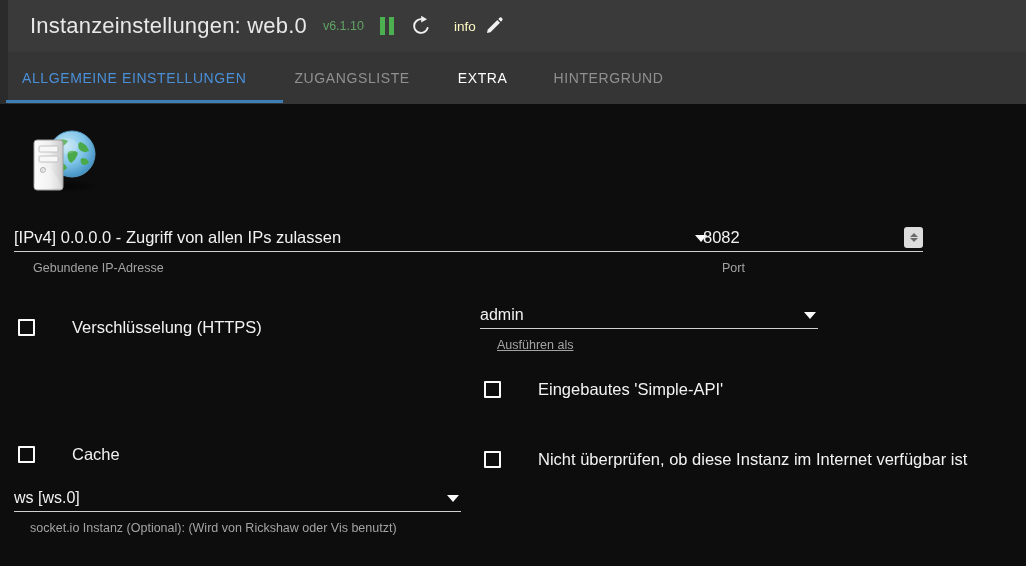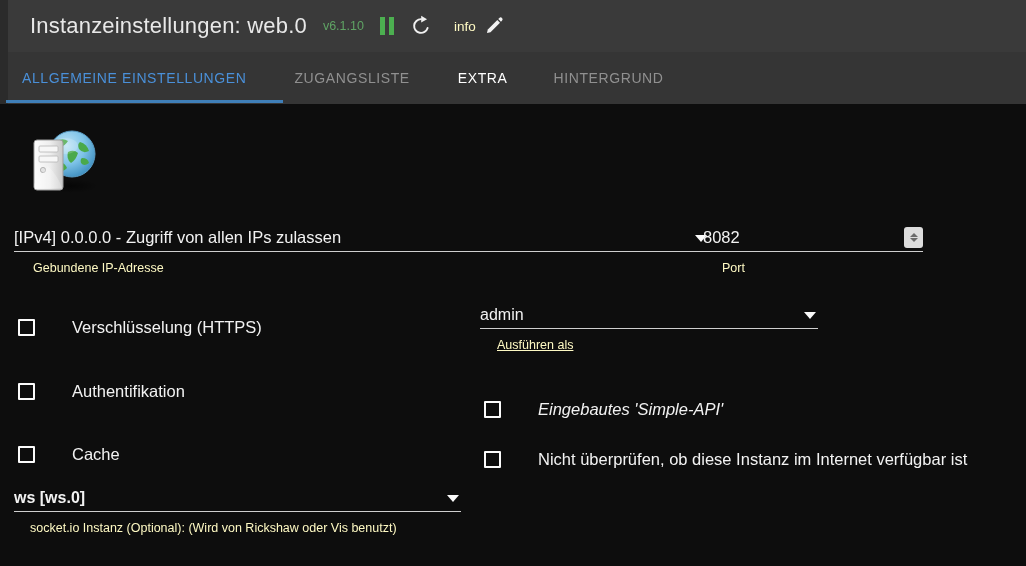--- a/index.html
+++ b/index.html
@@ -70,21 +70,21 @@
   
   .field { position:absolute; }
   .field-line {
     display:flex; align-items:flex-end; justify-content:space-between;
     border-bottom:1px solid #cfcfcf; padding-bottom:4px;
   }
   .field-value {
     color:#f2f2f2; font-size:16.5px; white-space:nowrap; overflow:hidden;
   }
   .field-helper {
-    color:#fef9c3; font-size:12.5px; margin-top:9px; margin-left:19px; white-space:nowrap;
+    color:#a3a3a3; font-size:12.5px; margin-top:9px; margin-left:19px; white-space:nowrap;
   }
   .caret {
     width:0; height:0;
     border-left:6px solid transparent; border-right:6px solid transparent;
     border-top:7px solid #fafafa;
     margin-bottom:5px; margin-right:2px; cursor:pointer;
   }
 
   
   #ip-field { left:14px; top:124px; width:695px; }
@@ -101,35 +101,35 @@
   .spinner .chev.up { border-bottom:4px solid #6a6a6a; }
   .spinner .chev.dn { border-top:4px solid #6a6a6a; }
 
   
   #runas-field { left:480px; top:202px; width:338px; }
   #runas-field .field-value { font-size:16px; }
   #runas-field .field-helper { margin-left:17px;text-decoration:underline; }
 
   
   #socket-field { left:14px; top:385px; width:447px; }
-  #socket-field .field-value { font-weight:bold; font-size:16px; }
+  #socket-field .field-value { font-weight:normal; font-size:16px; }
   #socket-field .field-helper { margin-left:16px; }
 
   
   .cb-row { position:absolute; display:flex; align-items:center; cursor:pointer;gap:20px; }
   .cb-box {
     width:17px; height:17px; border:2px solid #fbfbfb; background:transparent;
     flex:0 0 auto; border-radius:1px;
   }
   .cb-label { color:#f2f2f2; font-size:16.5px; margin-left:17px; white-space:nowrap; }
 
   #cb-https  { left:18px;  top:214px; }
   #cb-auth   { left:18px;  top:278px; }
   #cb-cache  { left:18px;  top:341px; }
-  #cb-simple { left:484px; top:296px;font-style:italic; }
+  #cb-simple { left:484px; top:276px; }
   #cb-nocheck{ left:484px; top:346px;align-items:center; }
 </style>
 </head>
 <body>
 
 <div id="app">
 
   <div class="left-rail"></div>
 
   <div class="header">
@@ -244,24 +244,20 @@
         <span class="caret"></span>
       </div>
       <div class="field-helper">socket.io Instanz (Optional): (Wird von Rickshaw oder Vis benutzt)</div>
     </div>
 
     <div class="cb-row" id="cb-https">
       <span class="cb-box"></span>
       <span class="cb-label">Verschlüsselung (HTTPS)</span>
     </div>
 
-    <div class="cb-row" id="cb-auth">
-      <span class="cb-box"></span>
-      <span class="cb-label">Authentifikation</span>
-    </div>
 
     <div class="cb-row" id="cb-cache">
       <span class="cb-box"></span>
       <span class="cb-label">Cache</span>
     </div>
 
     <div class="cb-row" id="cb-simple">
       <span class="cb-box"></span>
       <span class="cb-label">Eingebautes 'Simple-API'</span>
     </div>

